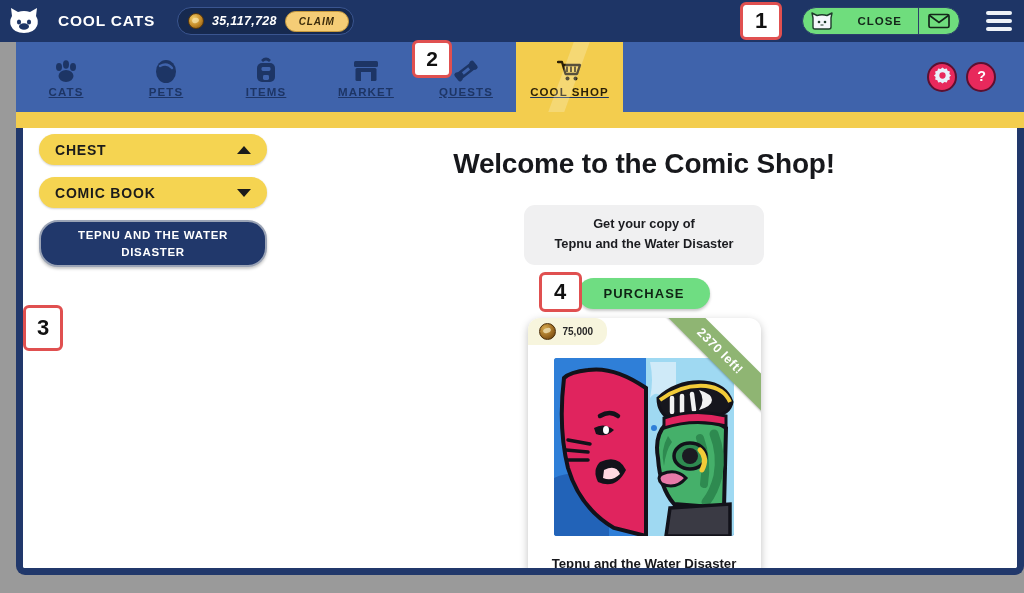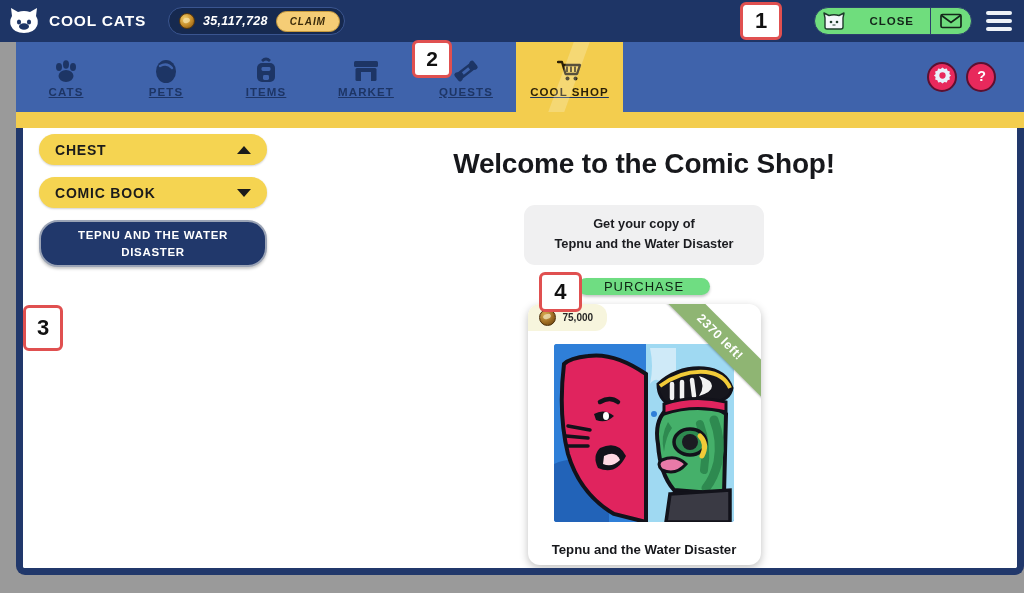--- a/index.html
+++ b/index.html
@@ -18,21 +18,21 @@
 
   
   .header {
     position: absolute; left: 0; top: 0;
     width: 1024px; height: 42px;
     background: #1e3566;
     display: flex; align-items: center;
     z-index: 5;
   }
   .brand {
-    display: flex; align-items: center; gap: 9px;
+    display: flex; align-items: center; gap: 18px;
     margin-left: 8px;
   }
   .cat-logo {
     width: 32px; height: 28px; position: relative;
   }
   .brand-name {
     color: #ffffff;
     font-size: 15.5px;
     font-weight: bold;
     letter-spacing: 0.8px;
@@ -73,21 +73,21 @@
     height: 21px;
     padding: 0 13px;
     color: #3a2a0a; font-size: 10px; font-weight: bold;
     letter-spacing: 0.9px;
     display: flex; align-items: center;
     cursor: pointer;
   }
 
   .header-right {
     margin-left: auto;
-    display: flex; align-items: center; gap: 0;
+    display: flex; align-items: center; gap: 12px;
     padding-right: 10px;
   }
   .marker {
     background: #ffffff;
     border: 3px solid #e05050;
     border-radius: 6px;
     color: #111;
     font-weight: bold;
     display: flex; align-items: center; justify-content: center;
     z-index: 30;
@@ -287,24 +287,24 @@
     position: relative;
   }
   #marker4 {
     position: absolute; left: -39px; top: -6px;
     width: 43px; height: 40px; font-size: 22px;
     z-index: 30;
   }
   .purchase-btn {
     background: #6fdd82;
     border-radius: 17px;
-    height: 17px;
+    height: 31px;
     padding: 0 26px;
     display: flex; align-items: center;
-    color: #0f2414; font-size: 13px; font-weight: normal;
+    color: #0f2414; font-size: 13px; font-weight: bold;
     letter-spacing: 1px;
     cursor: pointer;
     box-shadow: 0 2px 3px rgba(0,0,0,0.22);
   }
 
   
   .card {
     position: relative;
     margin-top: 9px;
     width: 233px;

